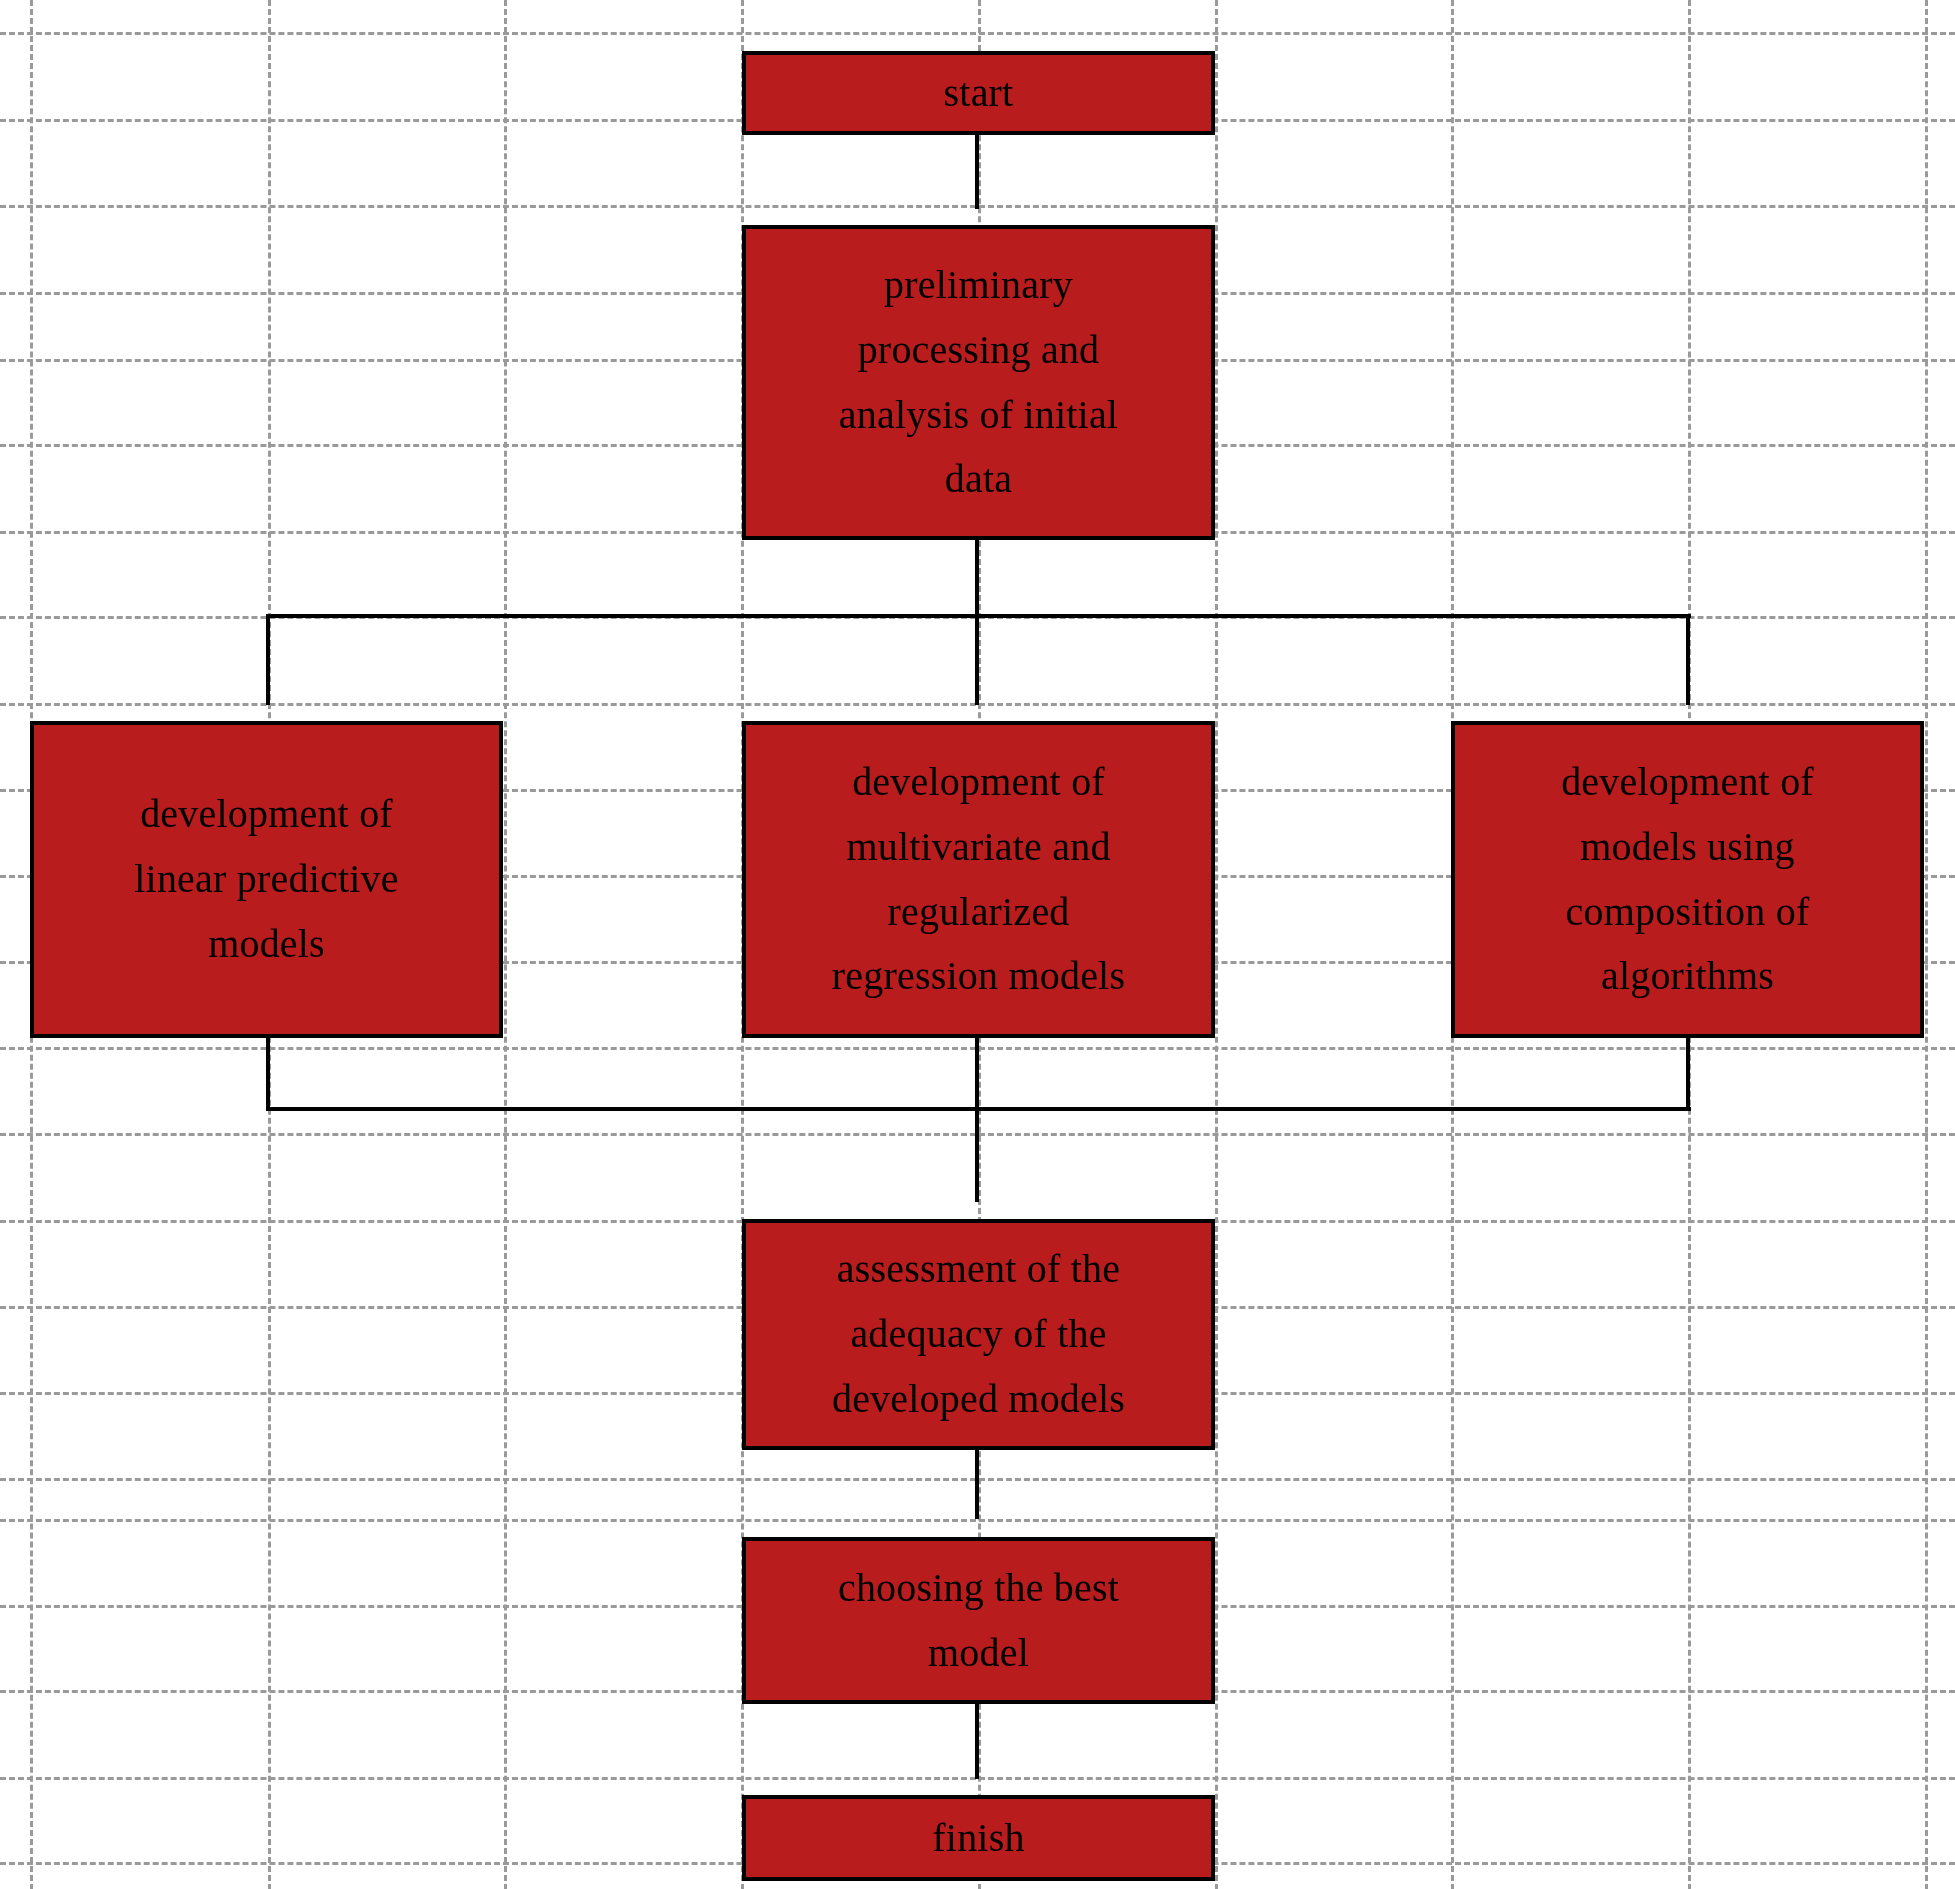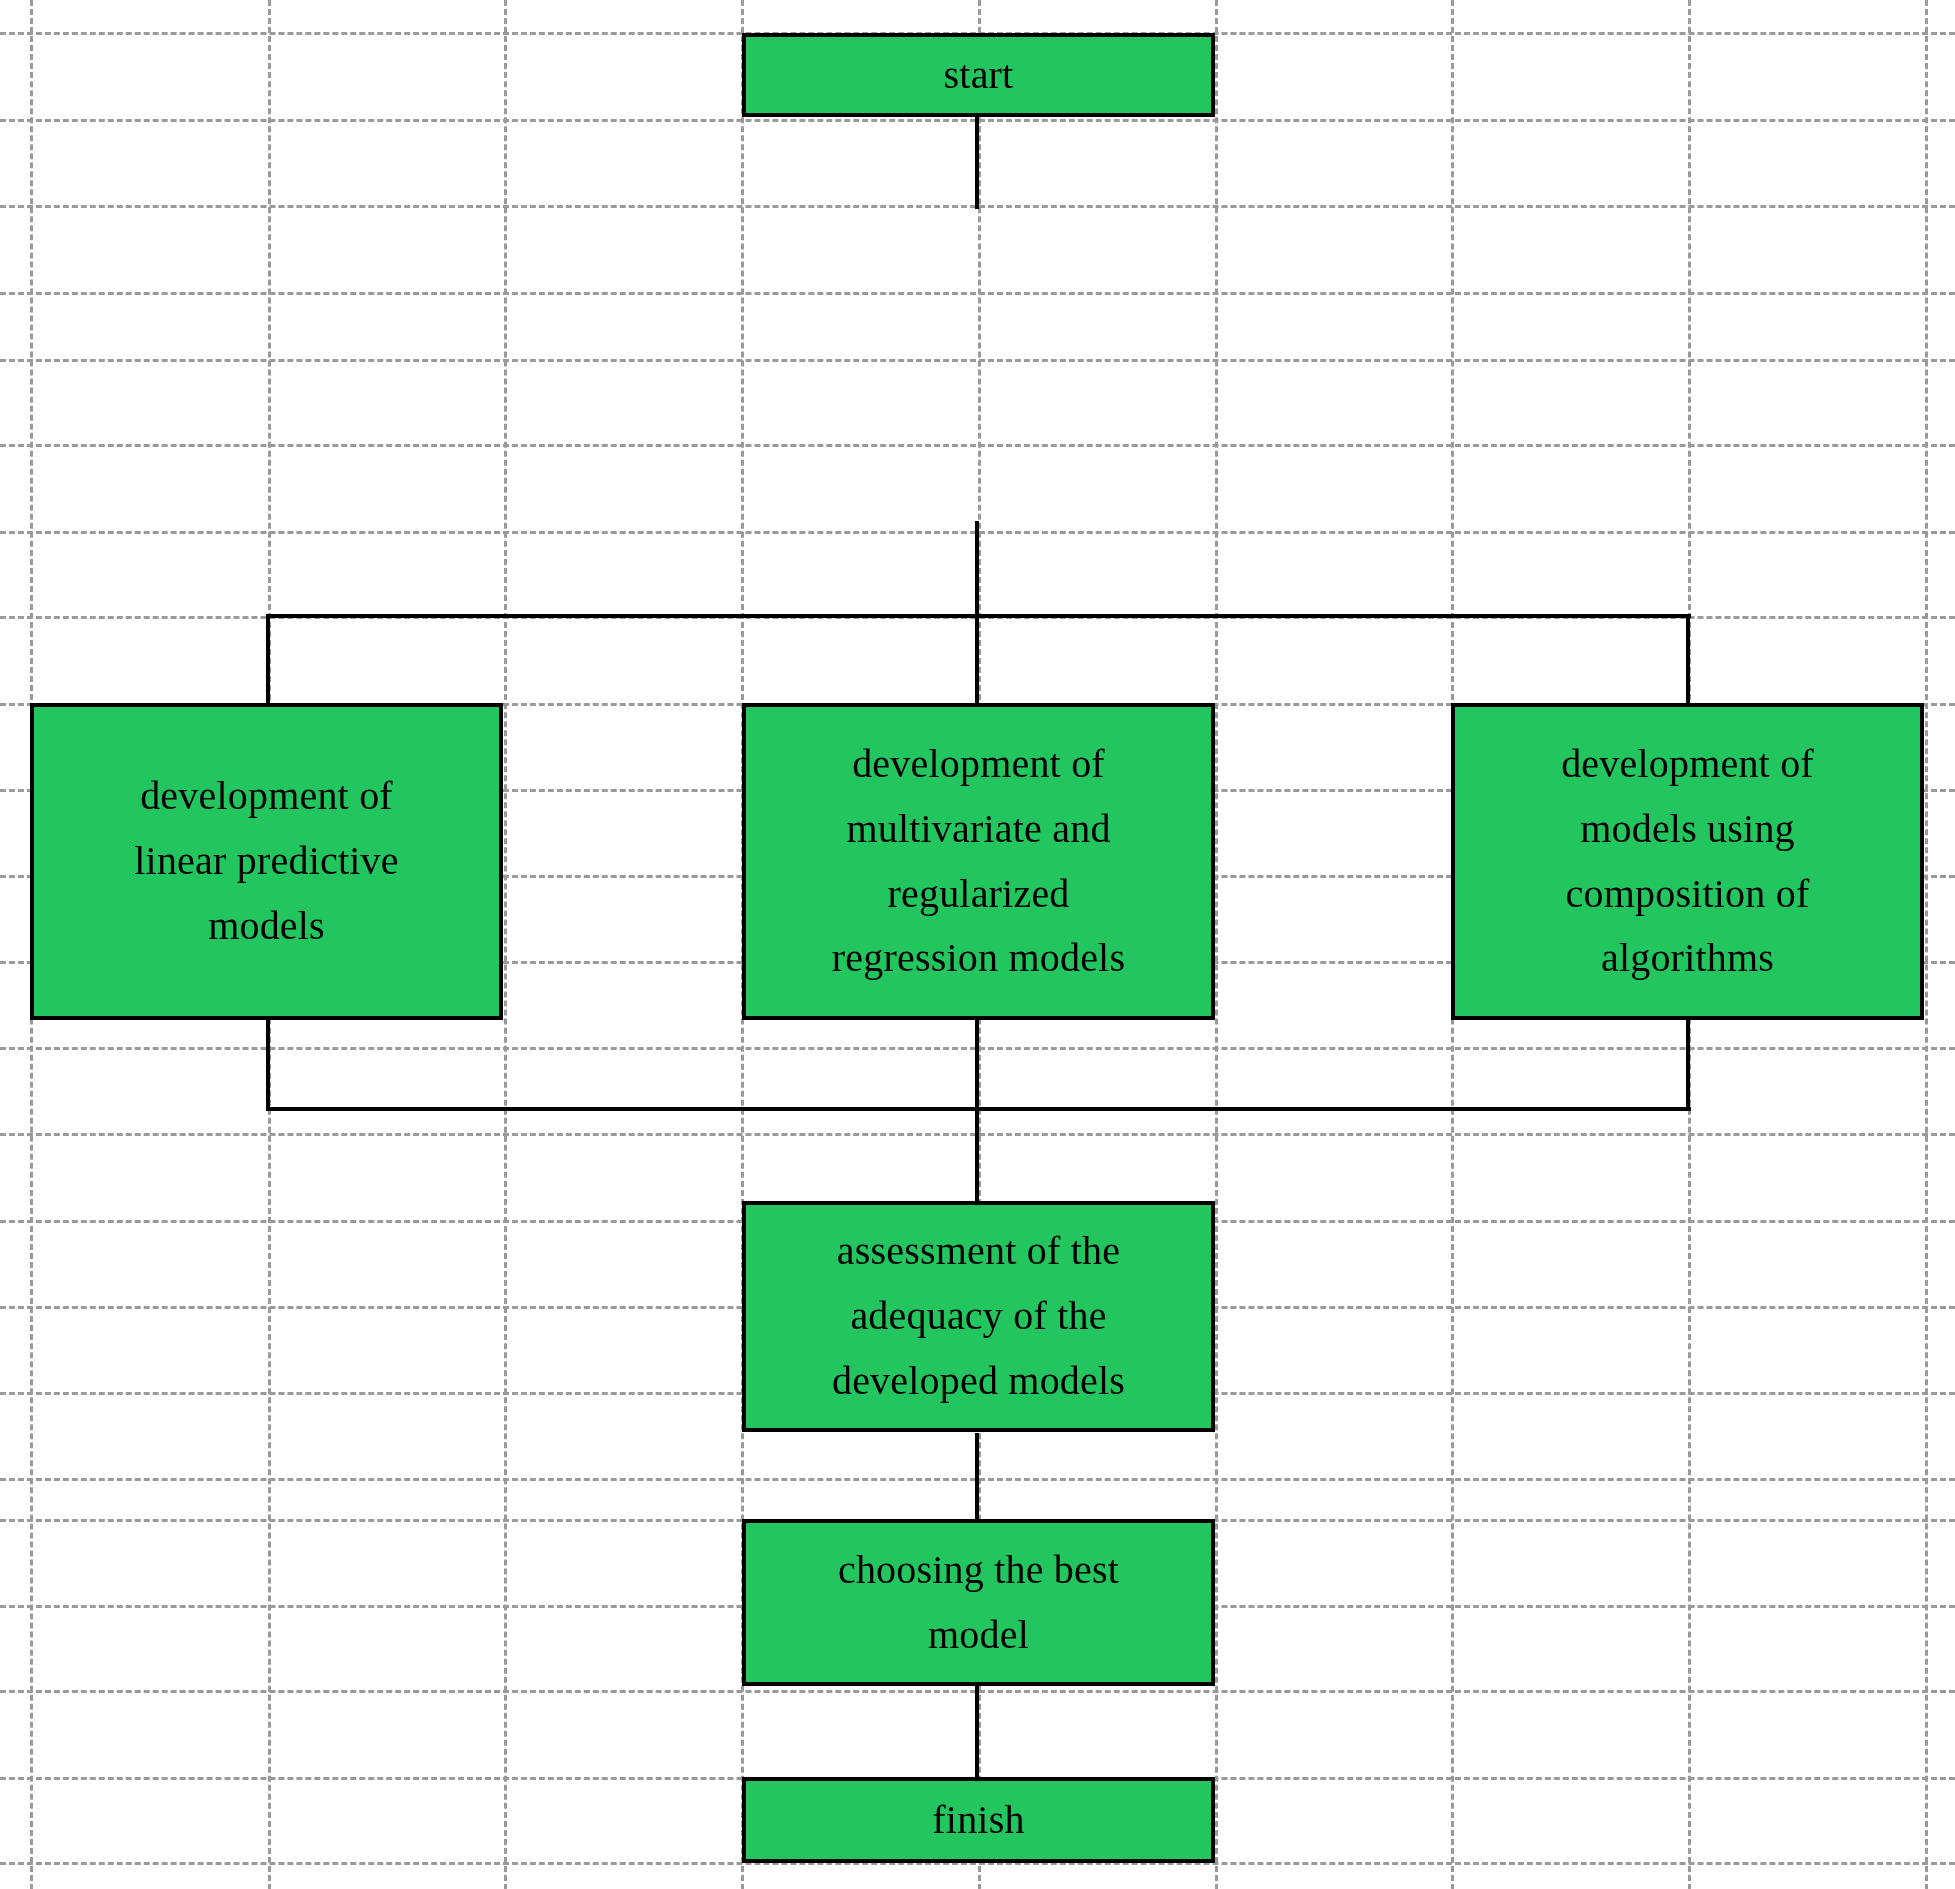--- a/index.html
+++ b/index.html
@@ -36,26 +36,27 @@
     height: 0;
     width: 1955px;
     border-top: 3.6px dashed #9a9a9a;
   }
 
   
   .node {
     position: absolute;
     box-sizing: border-box;
     border: 4.3px solid #000000;
-    background: #22c55e;
+    background: #b91c1c;
     display: flex;
     align-items: center;
     justify-content: center;
     text-align: center;
     z-index: 5;
+    margin-top: 18px;
   }
   .node .label {
     display: block;
     width: 94%;
     color: #000000;
     font-size: 40px;
     line-height: 1.62;
     letter-spacing: 0.2px;
     white-space: pre-line;
   }
@@ -125,20 +126,26 @@
   <div class="conn conn-v" style="left:975px; top:1107px; height:95px;"></div>
 
   <div class="conn conn-v" style="left:975px; top:1433px; height:86px;"></div>
 
   <div class="conn conn-v" style="left:975px; top:1685px; height:94px;"></div>
 
   <div class="node" style="left:742px; top:33px; width:473px; height:84px;">
     <span class="label">start</span>
   </div>
 
+  <div class="node" style="left:742px; top:207px; width:473px; height:315px;">
+    <span class="label">preliminary
+processing and
+analysis of initial
+data</span>
+  </div>
 
   <div class="node" style="left:30px; top:703px; width:473px; height:317px;">
     <span class="label">development of
 linear predictive
 models</span>
   </div>
 
   <div class="node" style="left:742px; top:703px; width:473px; height:317px;">
     <span class="label">development of
 multivariate and

